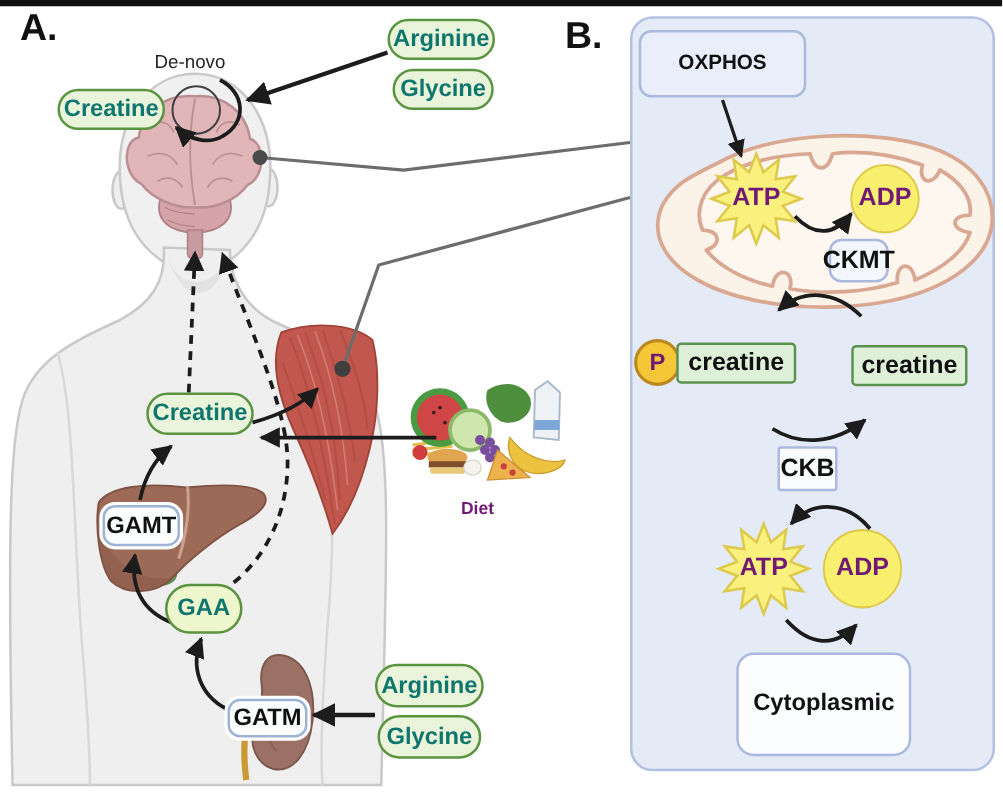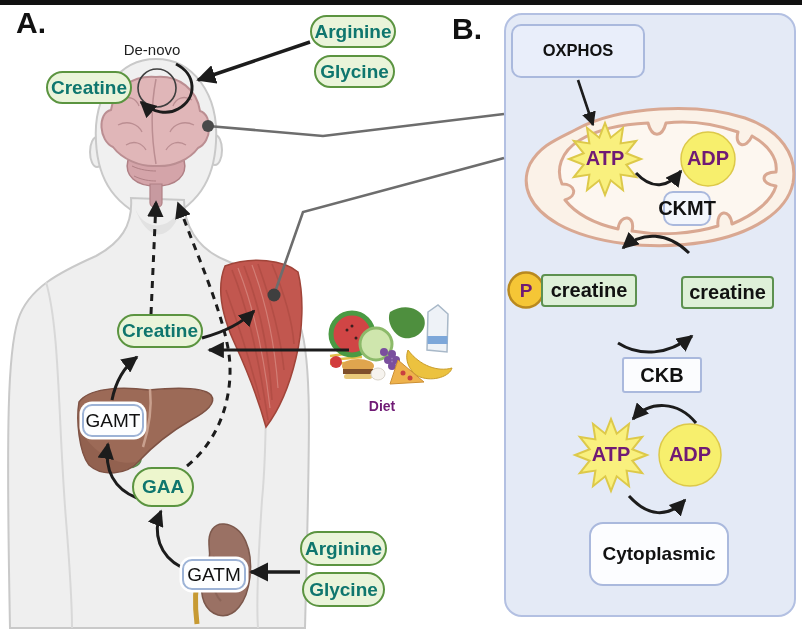--- a/index.html
+++ b/index.html
@@ -5,21 +5,21 @@
   html,body{margin:0;padding:0;background:#ffffff;}
   #stage{position:relative;width:802px;height:637px;background:#ffffff;overflow:hidden;
          font-family:"Liberation Sans",sans-serif;}
   .abs{position:absolute;box-sizing:border-box;}
   .lbl{color:#701a75;display:flex;align-items:center;justify-content:center;text-align:center;}
   .panel-letter{font-size:30px;font-weight:bold;color:#111;}
   .pill{border:2.4px solid #5b9440;background:#eaf4da;border-radius:18px;
         font-weight:bold;font-size:19px;color:#0f766e;
         display:flex;align-items:center;justify-content:center;}
   .whitebox{background:#fdfeff;border:2px solid #9db3d6;border-radius:10px;
-        box-shadow:0 0 0 2.5px #ffffff;font-weight:normal;font-size:19px;color:#111;
+        box-shadow:0 0 0 2.5px #ffffff;font-weight:bold;font-size:19px;color:#111;
         display:flex;align-items:center;justify-content:center;}
   .bluebox{background:#f3f6fc;border:2px solid #aab9dd;border-radius:10px;
         font-weight:bold;font-size:20px;color:#111;
         display:flex;align-items:center;justify-content:center;}
   .greenbox{background:#def0d8;border:2.2px solid #5d9150;border-radius:4px;
         font-weight:bold;font-size:20px;color:#111;
         display:flex;align-items:center;justify-content:center;}
   .two-line{flex-direction:column;line-height:1.2;}
   svg{position:absolute;left:0;top:0;}
 </style>
@@ -177,22 +177,22 @@
 
   <div class="abs lbl" style="left:577px;top:147px;width:56px;font-size:20px;font-weight:bold;">ATP</div>
   <div class="abs lbl" style="left:681px;top:147px;width:54px;font-size:20px;font-weight:bold;">ADP</div>
 
   <div class="abs bluebox" style="left:621px;top:191px;width:48px;height:35px;margin-left:42px;">CKMT</div>
 
   <div class="abs lbl" style="left:516px;top:280px;width:20px;font-size:19px;font-weight:bold;">P</div>
   <div class="abs greenbox" style="left:541px;top:274px;width:96px;height:33px;">creatine</div>
   <div class="abs greenbox" style="left:681px;top:276px;width:93px;height:33px;">creatine</div>
 
-  <div class="abs bluebox" style="left:622px;top:357px;width:80px;height:36px;border-radius:3px;background:#fbfcfe;text-align:right;">CKB</div>
+  <div class="abs bluebox" style="left:622px;top:357px;width:48px;height:36px;border-radius:3px;background:#fbfcfe;text-align:right;">CKB</div>
 
   <div class="abs lbl" style="left:583px;top:443px;width:56px;font-size:20px;font-weight:bold;">ATP</div>
   <div class="abs lbl" style="left:663px;top:443px;width:54px;font-size:20px;font-weight:bold;">ADP</div>
 
-  <div class="abs bluebox two-line" style="left:589px;top:522px;width:140px;height:64px;border-radius:14px;background:#fcfdff;font-size:19px;">
+  <div class="abs bluebox two-line" style="left:589px;top:522px;width:140px;height:83px;border-radius:14px;background:#fcfdff;font-size:19px;">
     <span>Cytoplasmic</span>
   </div>
 
 </div>
 
 </body></html>

